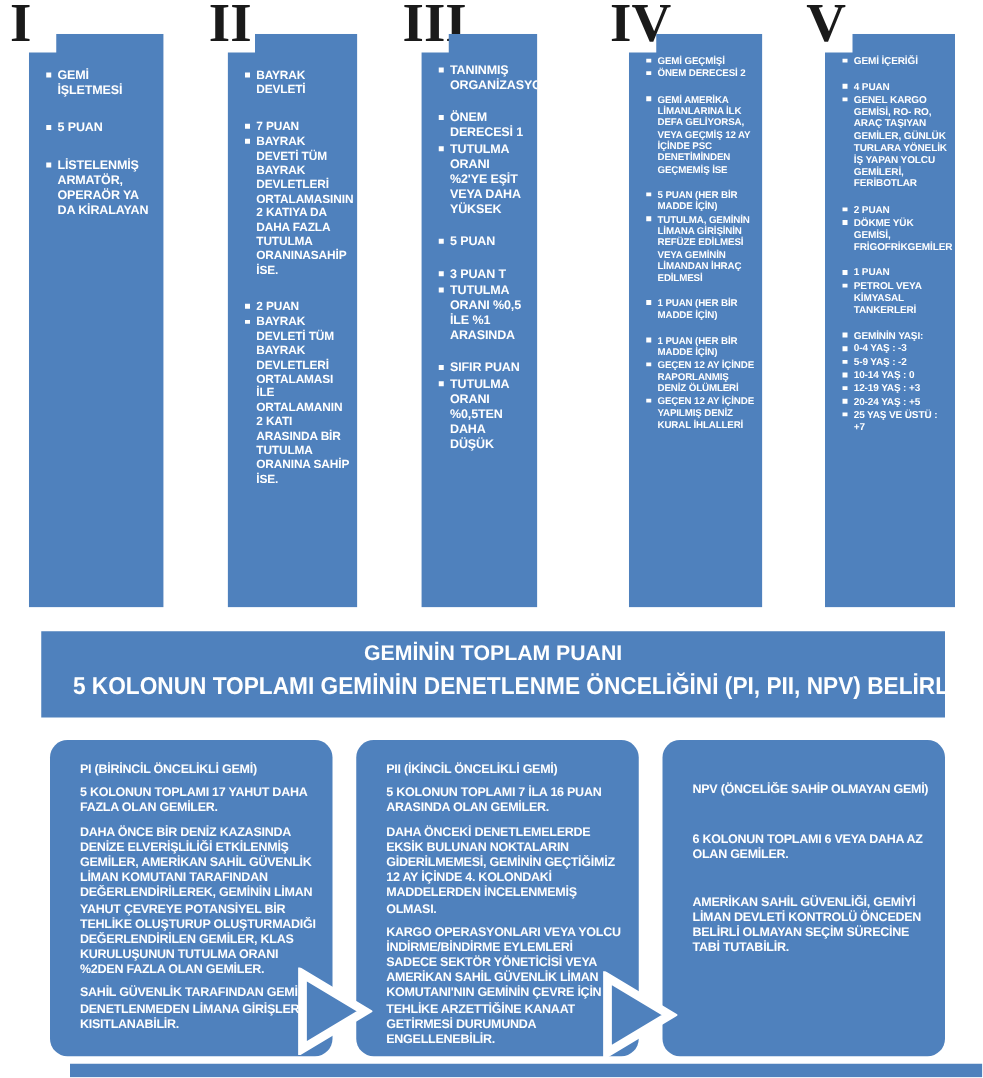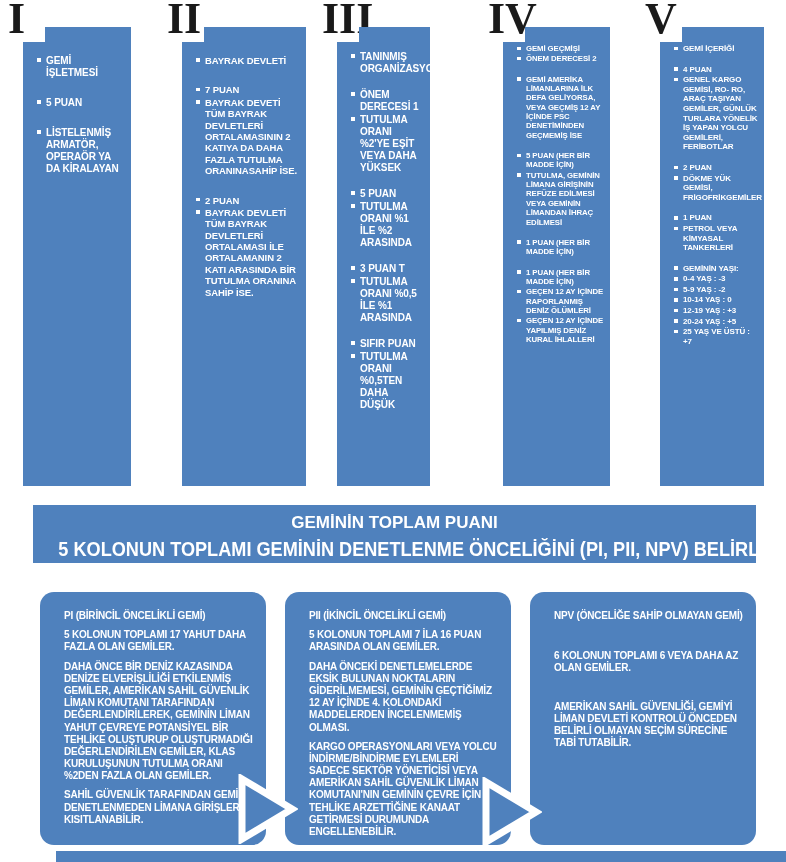--- a/index.html
+++ b/index.html
@@ -3,21 +3,21 @@
 <meta charset="utf-8">
 <style>
   html,body{margin:0;padding:0;background:#fff;}
   .canvas{
     position:relative;width:786px;height:862px;background:var(--bg,#fff);
     font-family:"Liberation Sans",sans-serif;overflow:hidden;
   }
   
   .col{position:absolute;top:27px;height:459px;}
   .col1{left:23px;width:108px;}
-  .col2{left:182px;width:124px;}
+  .col2{left:182px;width:104px;}
   .col3{left:337px;width:93px;}
   .col4{left:503px;width:107px;}
   .col5{left:660px;width:104px;}
   .numeral{
     position:absolute;top:-30px;left:-15px;
     font-family:"Liberation Serif","DejaVu Serif",serif;
     font-weight:700;font-size:44px;line-height:1;color:var(--ink,#1a1a1a);
   }
   .panel{
     position:absolute;left:0;right:0;top:0;bottom:0;background:var(--blue,#4f81bd);
@@ -36,40 +36,40 @@
   .col3 .group{margin-bottom:14px;}
   .col4 .group{margin-bottom:11px;}
   .col5 .group{margin-bottom:11px;}
   .item{position:relative;padding-left:11px;margin-bottom:1px;}
   .item::before{
     content:"";position:absolute;left:2px;top:0.34em;width:3.5px;height:3.5px;
     background:var(--txt,#fff);
   }
   
   .banner{
-    position:absolute;left:33px;top:505px;width:723px;height:58px;
+    position:absolute;left:33px;top:505px;width:723px;height:69px;
     background:var(--blue,#4f81bd);color:var(--txt,#fff);text-align:center;
   }
   .banner-line1{margin-top:8px;font-size:17px;font-weight:700;}
   .banner-line2{
     margin-top:5px;font-size:19.5px;font-weight:700;white-space:nowrap;
     transform:scaleX(0.93);transform-origin:50% 50%;
   }
   
   .pbox{
     position:absolute;top:592px;width:226px;height:253px;border-radius:14px;
     background:var(--blue,#4f81bd);color:var(--txt,#fff);font-weight:700;overflow:hidden;
   }
   .pbox1{left:40px;}
   .pbox2{left:285px;}
   .pbox3{left:530px;}
   .pbox-inner{padding:18px 12px 0 24px;font-size:10px;line-height:1.22;letter-spacing:-0.2px;}
   .ptitle{margin:0 0 7px 0;}
   .pbox p{margin:0 0 7px 0;}
-  .pbox3 .ptitle{margin-bottom:28px;}
+  .pbox3 .ptitle{margin-bottom:28px;margin-top:16px;}
   .pbox3 p{margin-bottom:13px;}
   .pbox3 .gap-before{margin-top:26px;}
   
   .arrow{position:absolute;}
   .arrow1{left:236px;top:774px;}
   .arrow2{left:480px;top:777px;}
   .arrow polygon{fill:var(--blue,#4f81bd);stroke:#fff;stroke-width:7;stroke-linejoin:miter;}
   .bottom-strip{
     position:absolute;left:56px;top:851px;width:730px;height:11px;
     background:var(--blue,#4f81bd);
@@ -121,21 +121,20 @@
           <div class="panel-inner">
             <div class="group">
               <div class="item">TANINMIŞ ORGANİZASYON</div>
             </div>
             <div class="group">
               <div class="item">ÖNEM DERECESİ 1</div>
               <div class="item">TUTULMA ORANI %2'YE EŞİT VEYA DAHA YÜKSEK</div>
             </div>
             <div class="group">
               <div class="item">5 PUAN</div>
-              <div class="item">TUTULMA ORANI %1 İLE %2 ARASINDA</div>
             </div>
             <div class="group">
               <div class="item">3 PUAN T</div>
               <div class="item">TUTULMA ORANI %0,5 İLE %1 ARASINDA</div>
             </div>
             <div class="group">
               <div class="item">SIFIR PUAN</div>
               <div class="item">TUTULMA ORANI %0,5TEN DAHA DÜŞÜK</div>
             </div>
           </div>

